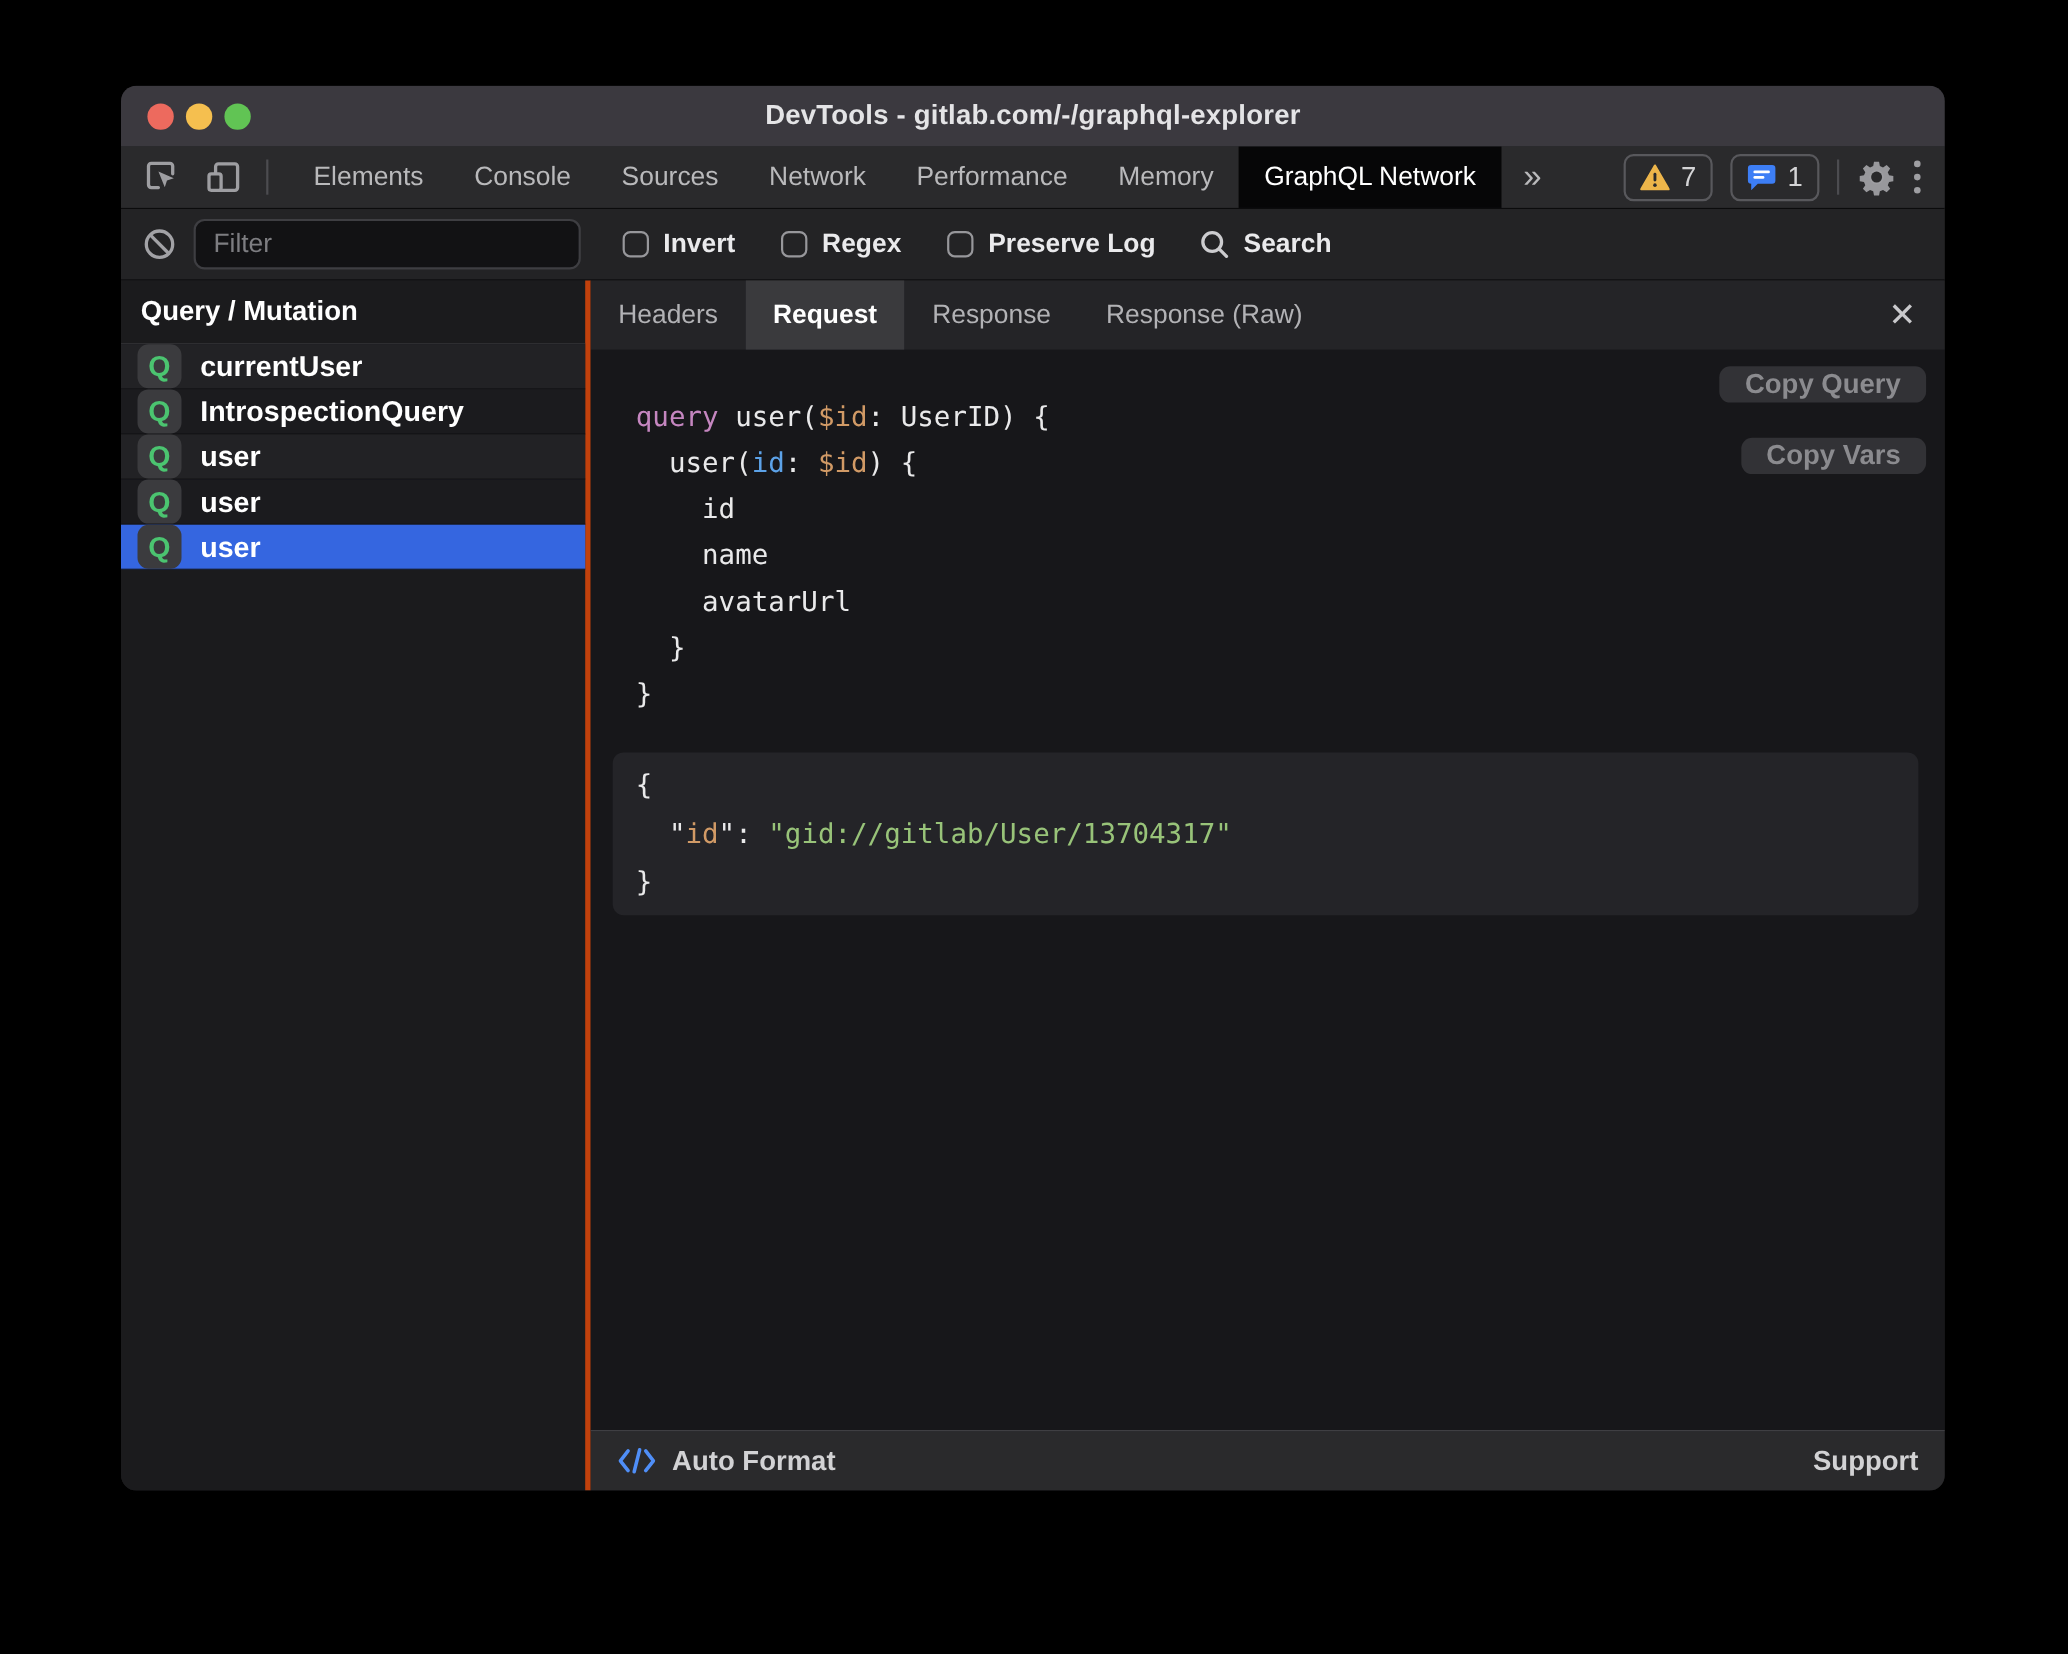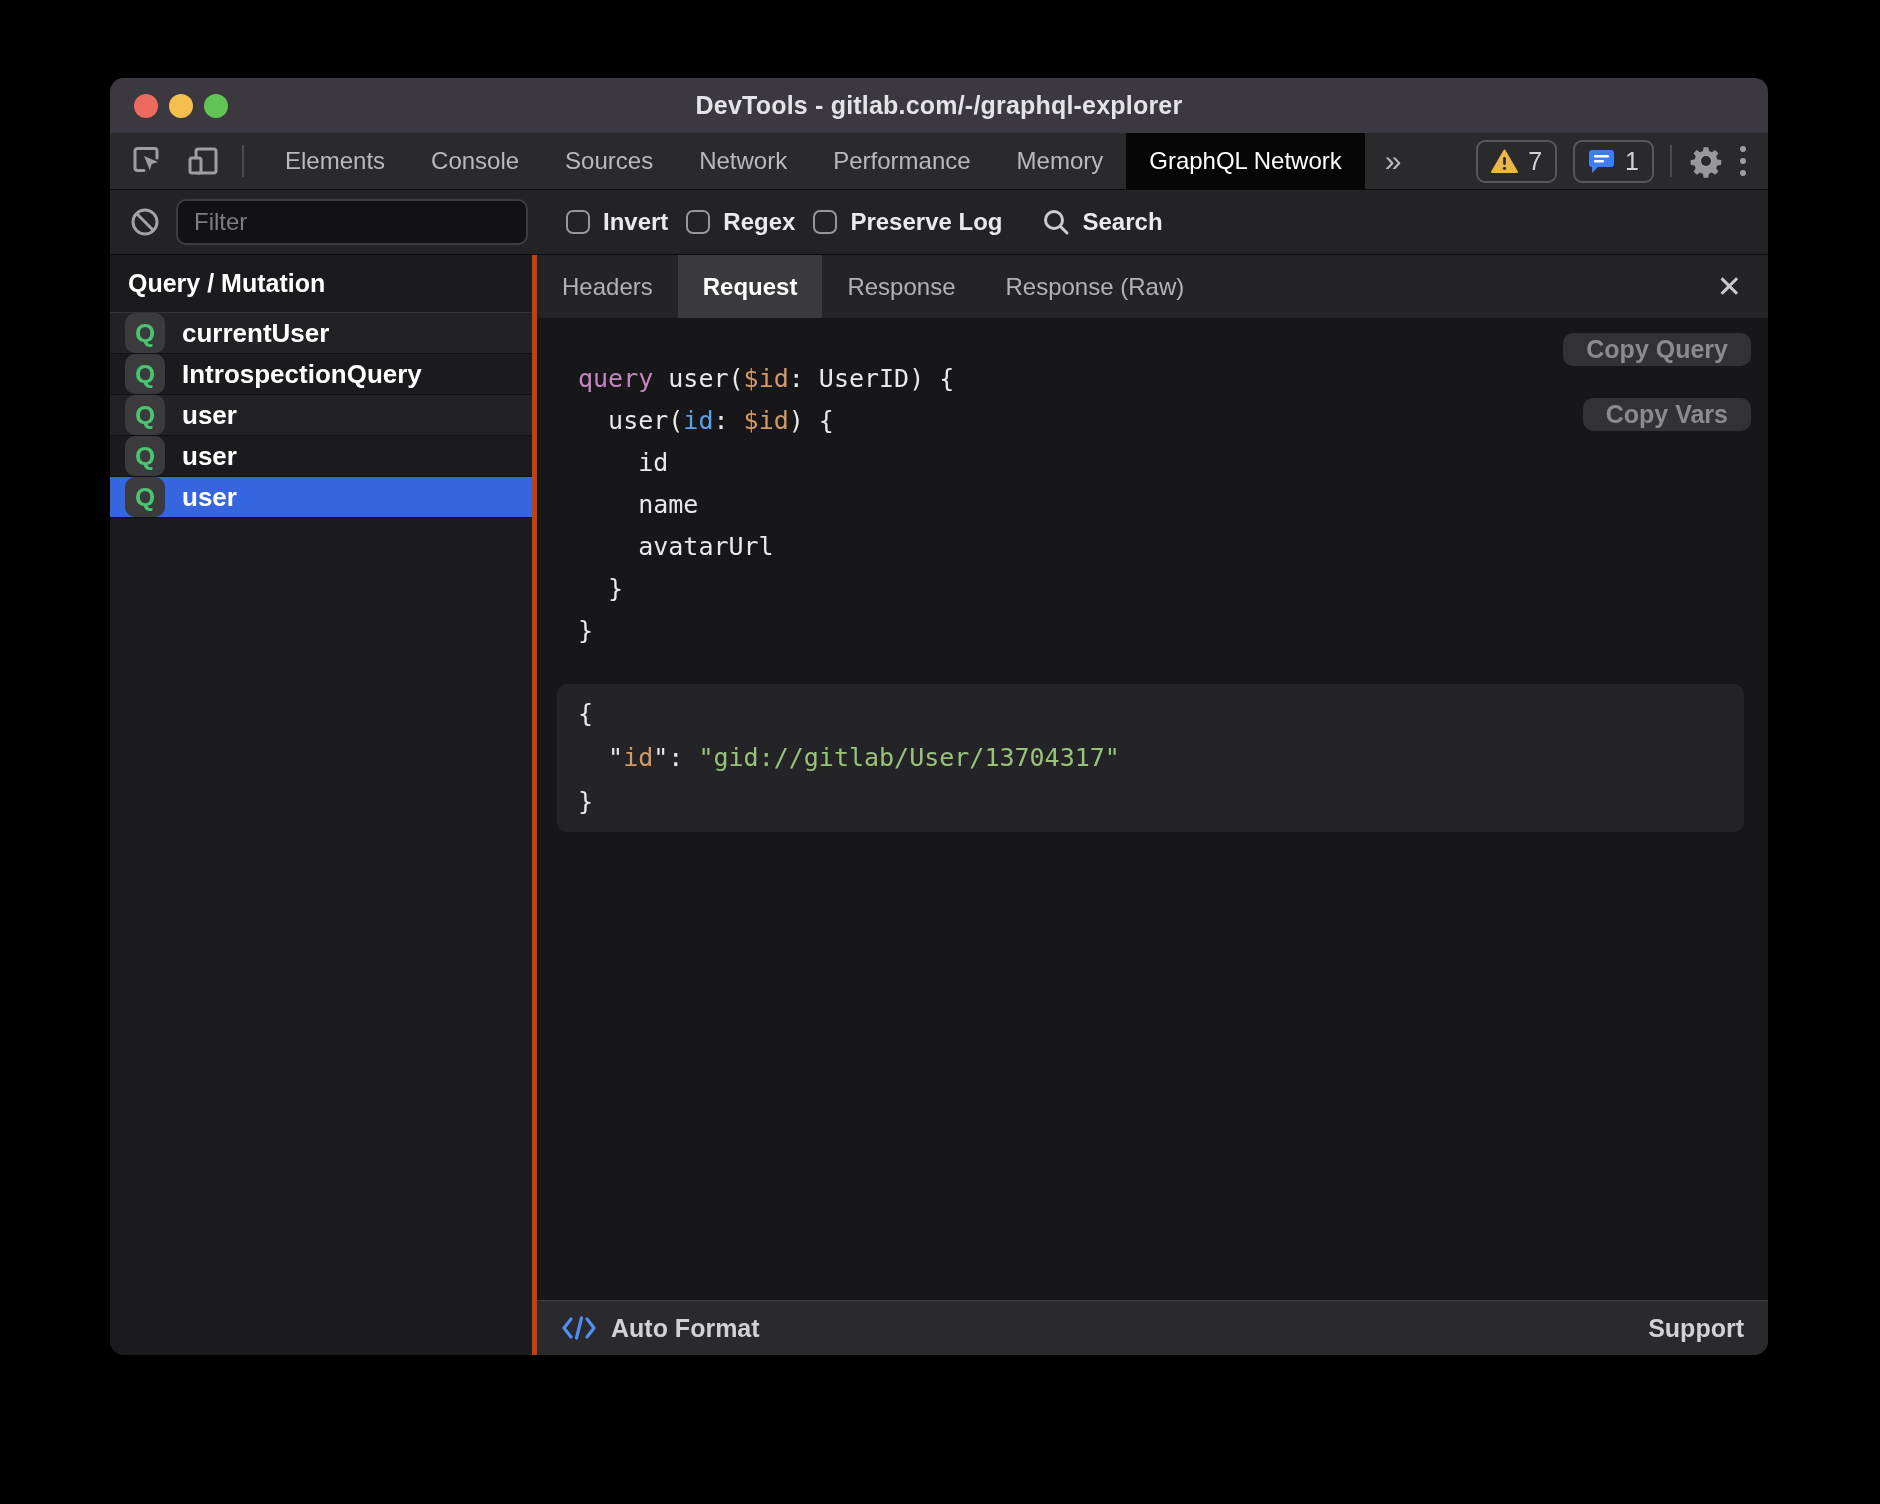--- a/index.html
+++ b/index.html
@@ -39,21 +39,21 @@
                border-radius:9px; padding:5px 13px; color:#d4d4d6; font-size:25px; }
 
   
   .filterbar { flex:0 0 65px; background:#232325; display:flex; align-items:center;
                border-bottom:1px solid #0b0b0c; padding-left:20px; }
   .filter-input { width:352px; height:46px; margin-left:16px; background:#121214;
                   border:2px solid #3e3e42; border-radius:10px; color:#c8c8ca;
                   font-size:24px; padding:0 16px; outline:none;
                   font-family:"Liberation Sans", sans-serif; }
   .filter-input::placeholder { color:#7d7d81; }
-  .check-group { display:flex; align-items:center; margin-left:38px; gap:18px; }
+  .check-group { display:flex; align-items:center; margin-left:38px; gap:42px; }
   .check-item { display:flex; align-items:center; gap:13px; }
   .checkbox { width:24px; height:24px; border:2px solid #97979b; border-radius:7px;
               background:transparent; }
   .check-label, .search-label { color:#eaeaec; font-size:24px; font-weight:bold; }
   .search-wrap { display:flex; align-items:center; gap:12px; margin-left:40px; }
 
   
   .main { flex:1; display:flex; min-height:0; }
   .sidebar { flex:0 0 427px; background:#1b1b1d; border-right:5px solid #c2410c;
              display:flex; flex-direction:column; }

